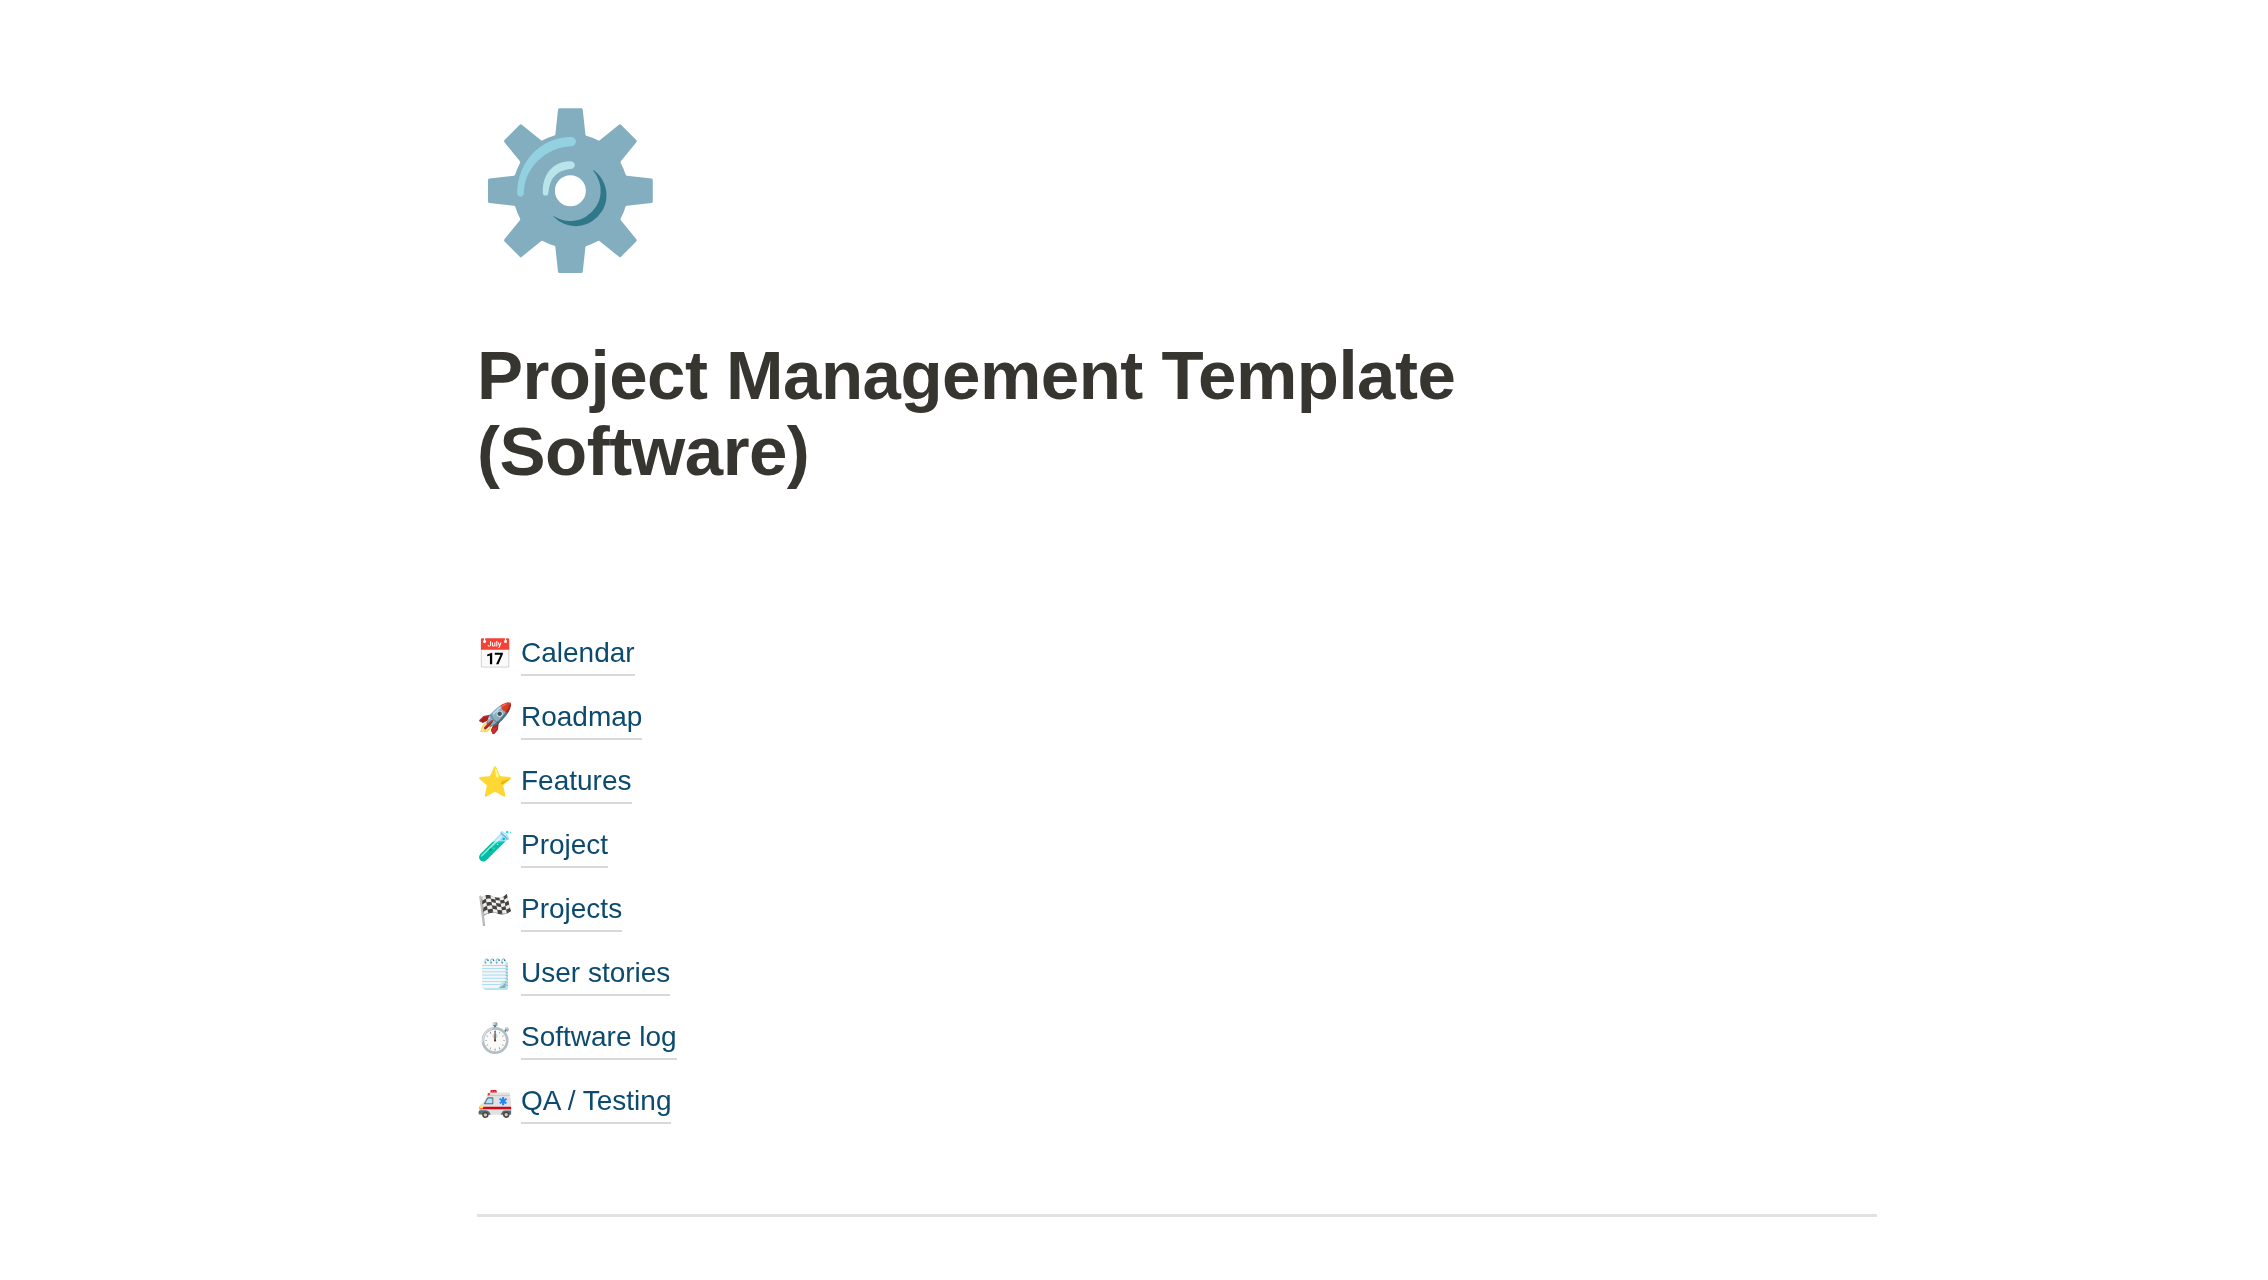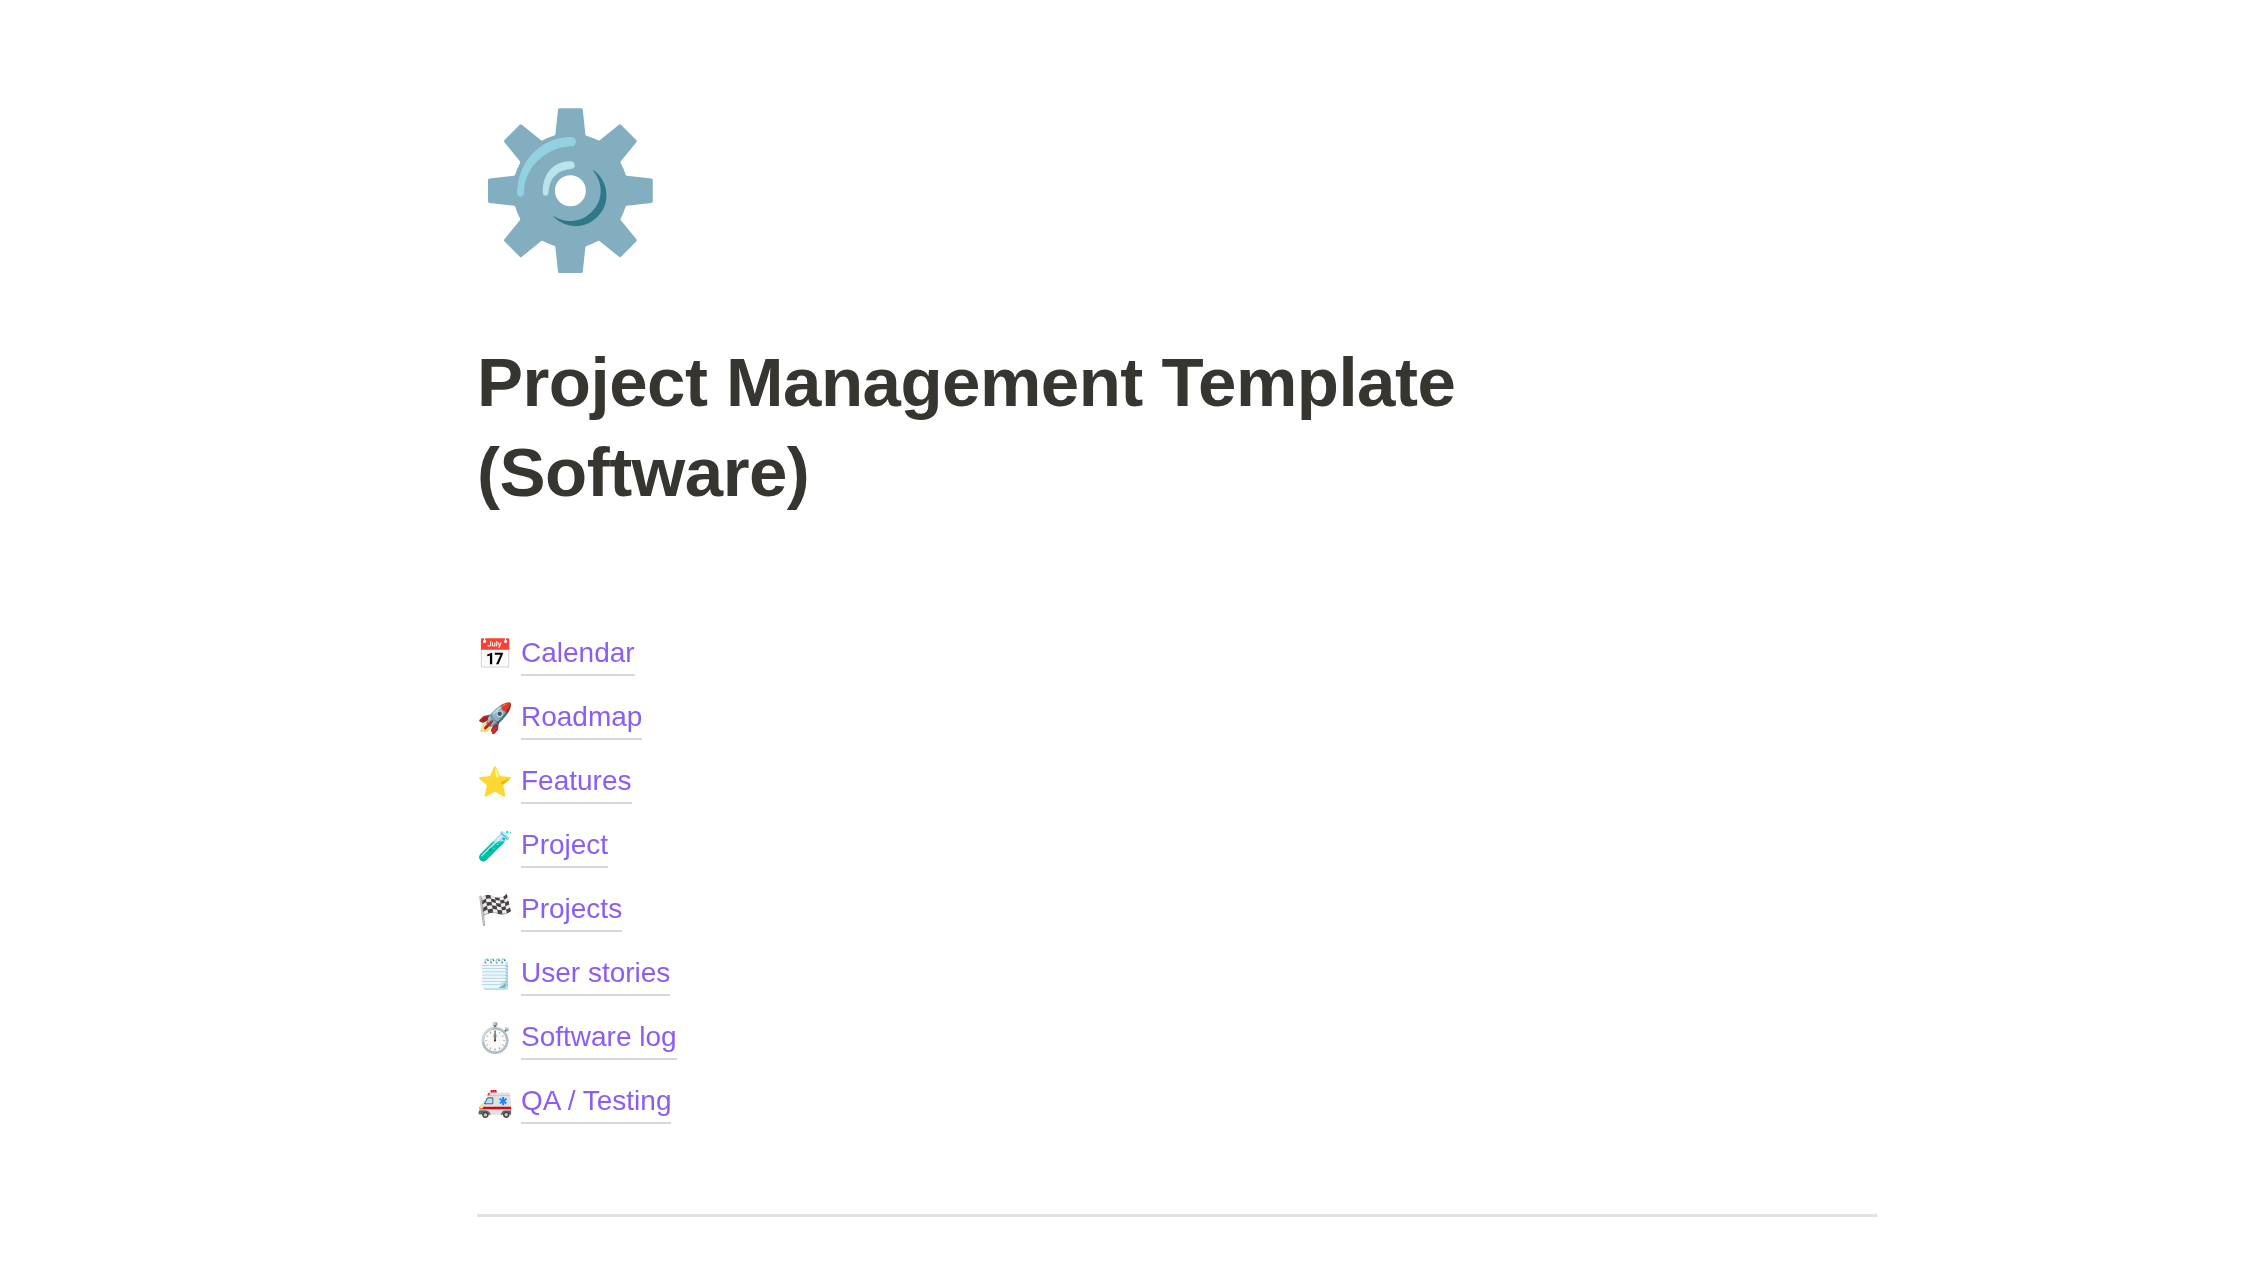--- a/index.html
+++ b/index.html
@@ -51,21 +51,21 @@
   
   .page-title-block {
     position: absolute;
     left: 0;
     top: 338px;
     width: 1160px;
   }
   .page-title {
     margin: 0;
     font-size: 69px;
-    line-height: 90px;
+    line-height: 76px;
     font-weight: 700;
     letter-spacing: -0.5px;
     color: #37352F;
     word-wrap: break-word;
     font-family: "Liberation Sans", "DejaVu Sans", sans-serif;
   }
 
   
   .link-list {
     position: absolute;
@@ -86,21 +86,21 @@
     line-height: 34px;
     text-align: left;
     user-select: none;
     display: inline-block;
   }
   .link-text {
     margin-left: 10px;
     font-size: 28px;
     line-height: 40px;
     font-weight: 400;
-    color: #8b5cf6;
+    color: #0c4a6e;
     border-bottom: 2px solid #D9D8D6;
     padding-bottom: 1px;
     cursor: pointer;
     white-space: nowrap;
     display: inline-block;
   }
 
   
   .divider-block {
     position: absolute;

